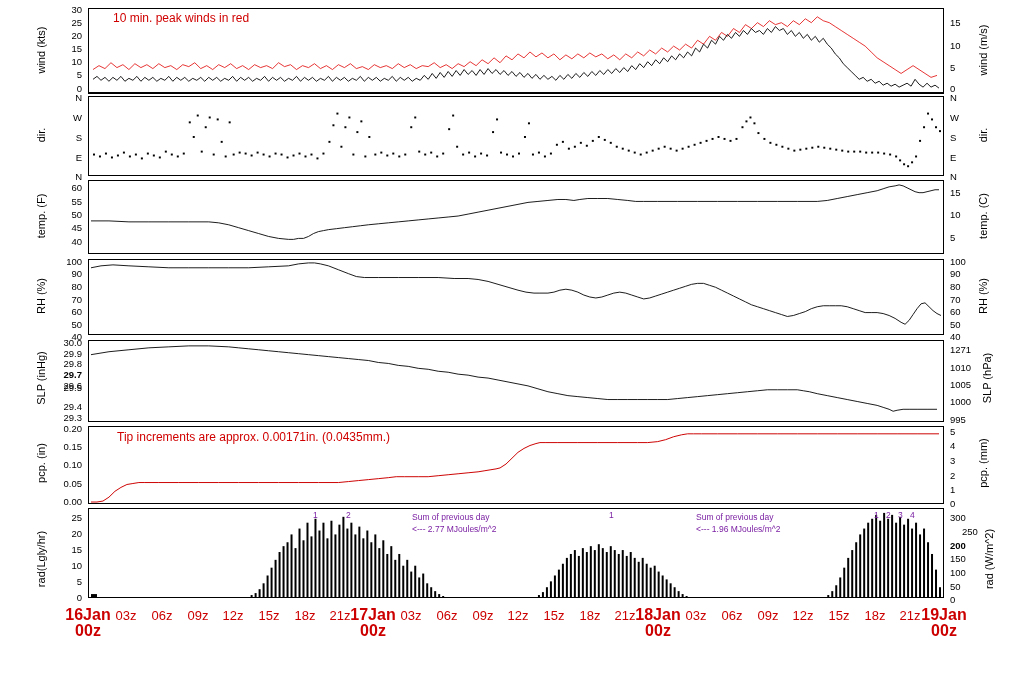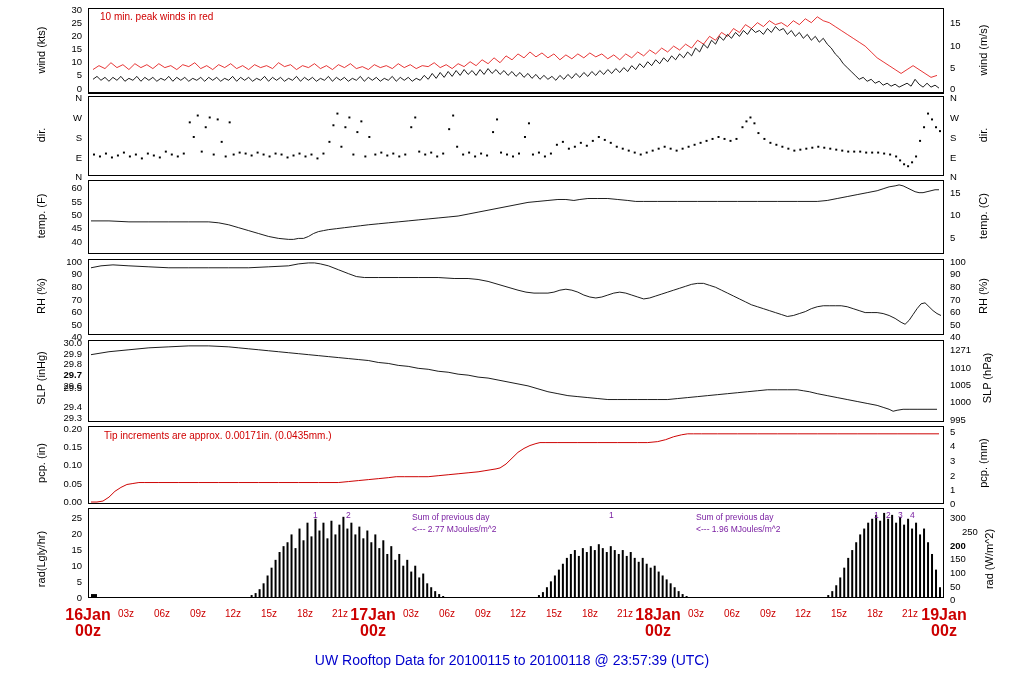--- a/index.html
+++ b/index.html
@@ -6,23 +6,23 @@
   body{width:1024px;height:700px;font-family:"Liberation Sans",sans-serif;position:relative;overflow:hidden;}
   .fig{position:absolute;left:0;top:0;width:1024px;height:700px;}
   .panel{position:absolute;border:1px solid #000;background:#fff;box-sizing:border-box;}
   .panel svg{display:block;width:100%;height:100%;}
   .ylab-left,.ylab-right{position:absolute;font-size:11px;color:#000;white-space:nowrap;
     transform-origin:center center;}
   .ylab-left{transform:rotate(-90deg);}
   .ylab-right{transform:rotate(-90deg);}
   .tick{position:absolute;font-size:9.5px;color:#000;white-space:nowrap;text-align:right;}
   .tickR{position:absolute;font-size:9.5px;color:#000;white-space:nowrap;text-align:left;}
-  .note-red{position:absolute;font-size:10px;color:#d00000;white-space:nowrap;}
+  .note-red{position:absolute;font-size:12px;color:#d00000;white-space:nowrap;margin-left:13px;}
   .note-purple{position:absolute;font-size:8.5px;color:#7a1fa2;white-space:nowrap;}
-  .xtick{position:absolute;font-size:10px;color:#cc0000;white-space:nowrap;text-align:center;}
+  .xtick{position:absolute;font-size:13px;color:#cc0000;white-space:nowrap;text-align:center;}
   .xtick.big{font-size:16px;font-weight:bold;}
   .caption{position:absolute;width:1024px;text-align:center;font-size:14px;color:#0000cc;}
   .axline{stroke:#000;stroke-width:1;}
 </style>
 </head>
 <body>
 
 <div class="fig">
 
   <div class="panel" style="left:88px;top:8px;width:856px;height:86px;">
@@ -483,15 +483,14 @@
   <div class="xtick" style="left:676px;top:608px;width:40px;">03z</div>
   <div class="xtick" style="left:712px;top:608px;width:40px;">06z</div>
   <div class="xtick" style="left:748px;top:608px;width:40px;">09z</div>
   <div class="xtick" style="left:783px;top:608px;width:40px;">12z</div>
   <div class="xtick" style="left:819px;top:608px;width:40px;">15z</div>
   <div class="xtick" style="left:855px;top:608px;width:40px;">18z</div>
   <div class="xtick" style="left:890px;top:608px;width:40px;">21z</div>
   <div class="xtick big" style="left:904px;top:606px;width:80px;">19Jan</div>
   <div class="xtick big" style="left:904px;top:622px;width:80px;">00z</div>
 
-  <div class="caption" style="left:0;top:652px;">UW Rooftop Data for 20100115  to  20100118 @ 23:57:39  (UTC)</div>
 
 </div>
 
 </body></html>

